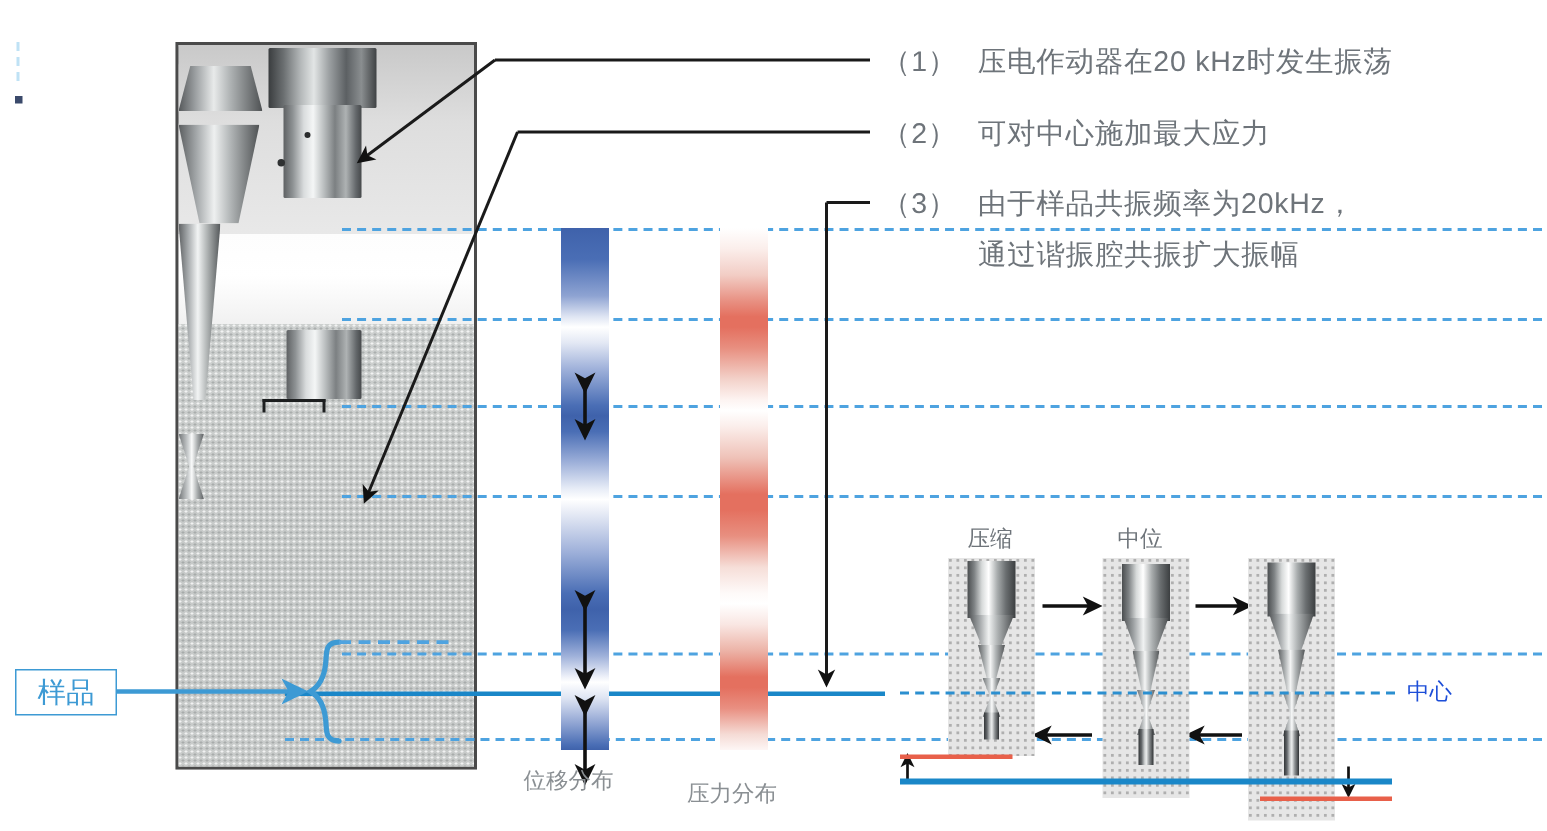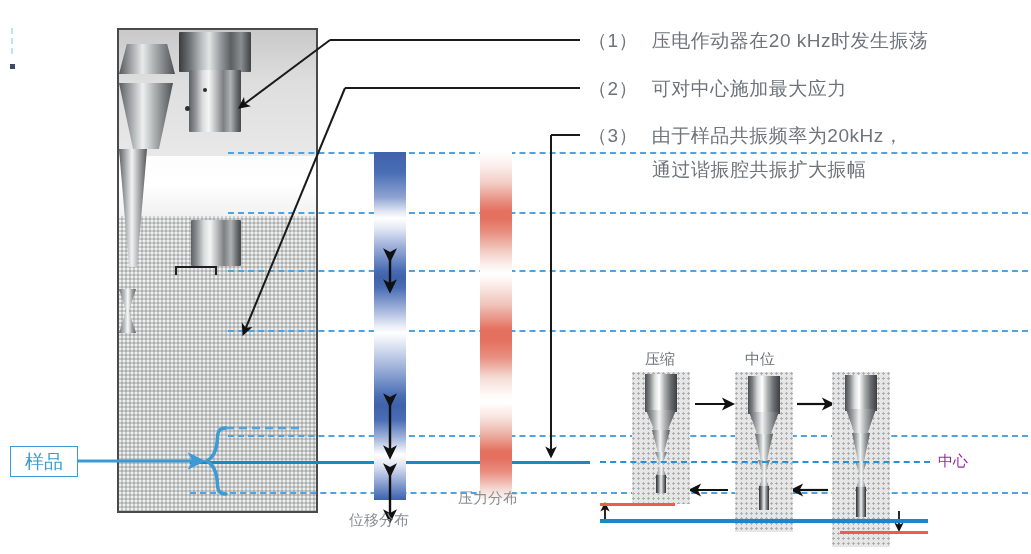--- a/index.html
+++ b/index.html
@@ -140,21 +140,21 @@
   }
   .ins-low{
     background:linear-gradient(90deg,#333638,#63676a 20%,#c8cbcc 40%,#eceeee 52%,#8d9193 72%,#2f3234 100%);
   }
   .dashdot{
     position:absolute;height:0;
     border-top:2.5px dashed #2b8fd0;
   }
   .refline-blue{position:absolute;height:3.5px;background:#1a87c8;}
   .refline-red{position:absolute;height:2.5px;background:#e8604a;}
-  .center-text{position:absolute;font-size:15px;color:#a21caf;text-align:center;}
+  .center-text{position:absolute;font-size:15px;color:#1d4ed8;text-align:center;}
   .artifact{position:absolute;}
 </style>
 </head>
 <body>
 
 <div id="stage">
 
   <div class="artifact" style="left:11px;top:28px;width:0;height:26px;border-left:2px dashed #bfe2f5;"></div>
   <div class="artifact" style="left:10px;top:64px;width:5px;height:5px;background:#3b4a6b;"></div>
 
@@ -266,21 +266,21 @@
 
     <g stroke="#111" stroke-width="1.8" fill="none">
       <line x1="605" y1="521" x2="605" y2="507" marker-end="url(#ahs)"></line>
     </g>
     <g stroke="#111" stroke-width="1.8" fill="none">
       <line x1="899" y1="511" x2="899" y2="527" marker-end="url(#ahs)"></line>
     </g>
   </svg>
 
   <div class="bar-label" style="left:349px;top:511px;">位移分布</div>
-  <div class="bar-label" style="left:458px;top:489px;">压力分布</div>
+  <div class="bar-label" style="left:458px;top:520px;">压力分布</div>
 
   <div class="ann" style="left:588px;top:28px;">
     <span class="num">（1）</span>
     <span style="margin-left:8px;">压电作动器在20 kHz时发生振荡</span>
   </div>
   <div class="ann" style="left:588px;top:76px;">
     <span class="num">（2）</span>
     <span style="margin-left:8px;">可对中心施加最大应力</span>
   </div>
   <div class="ann" style="left:588px;top:123px;">

